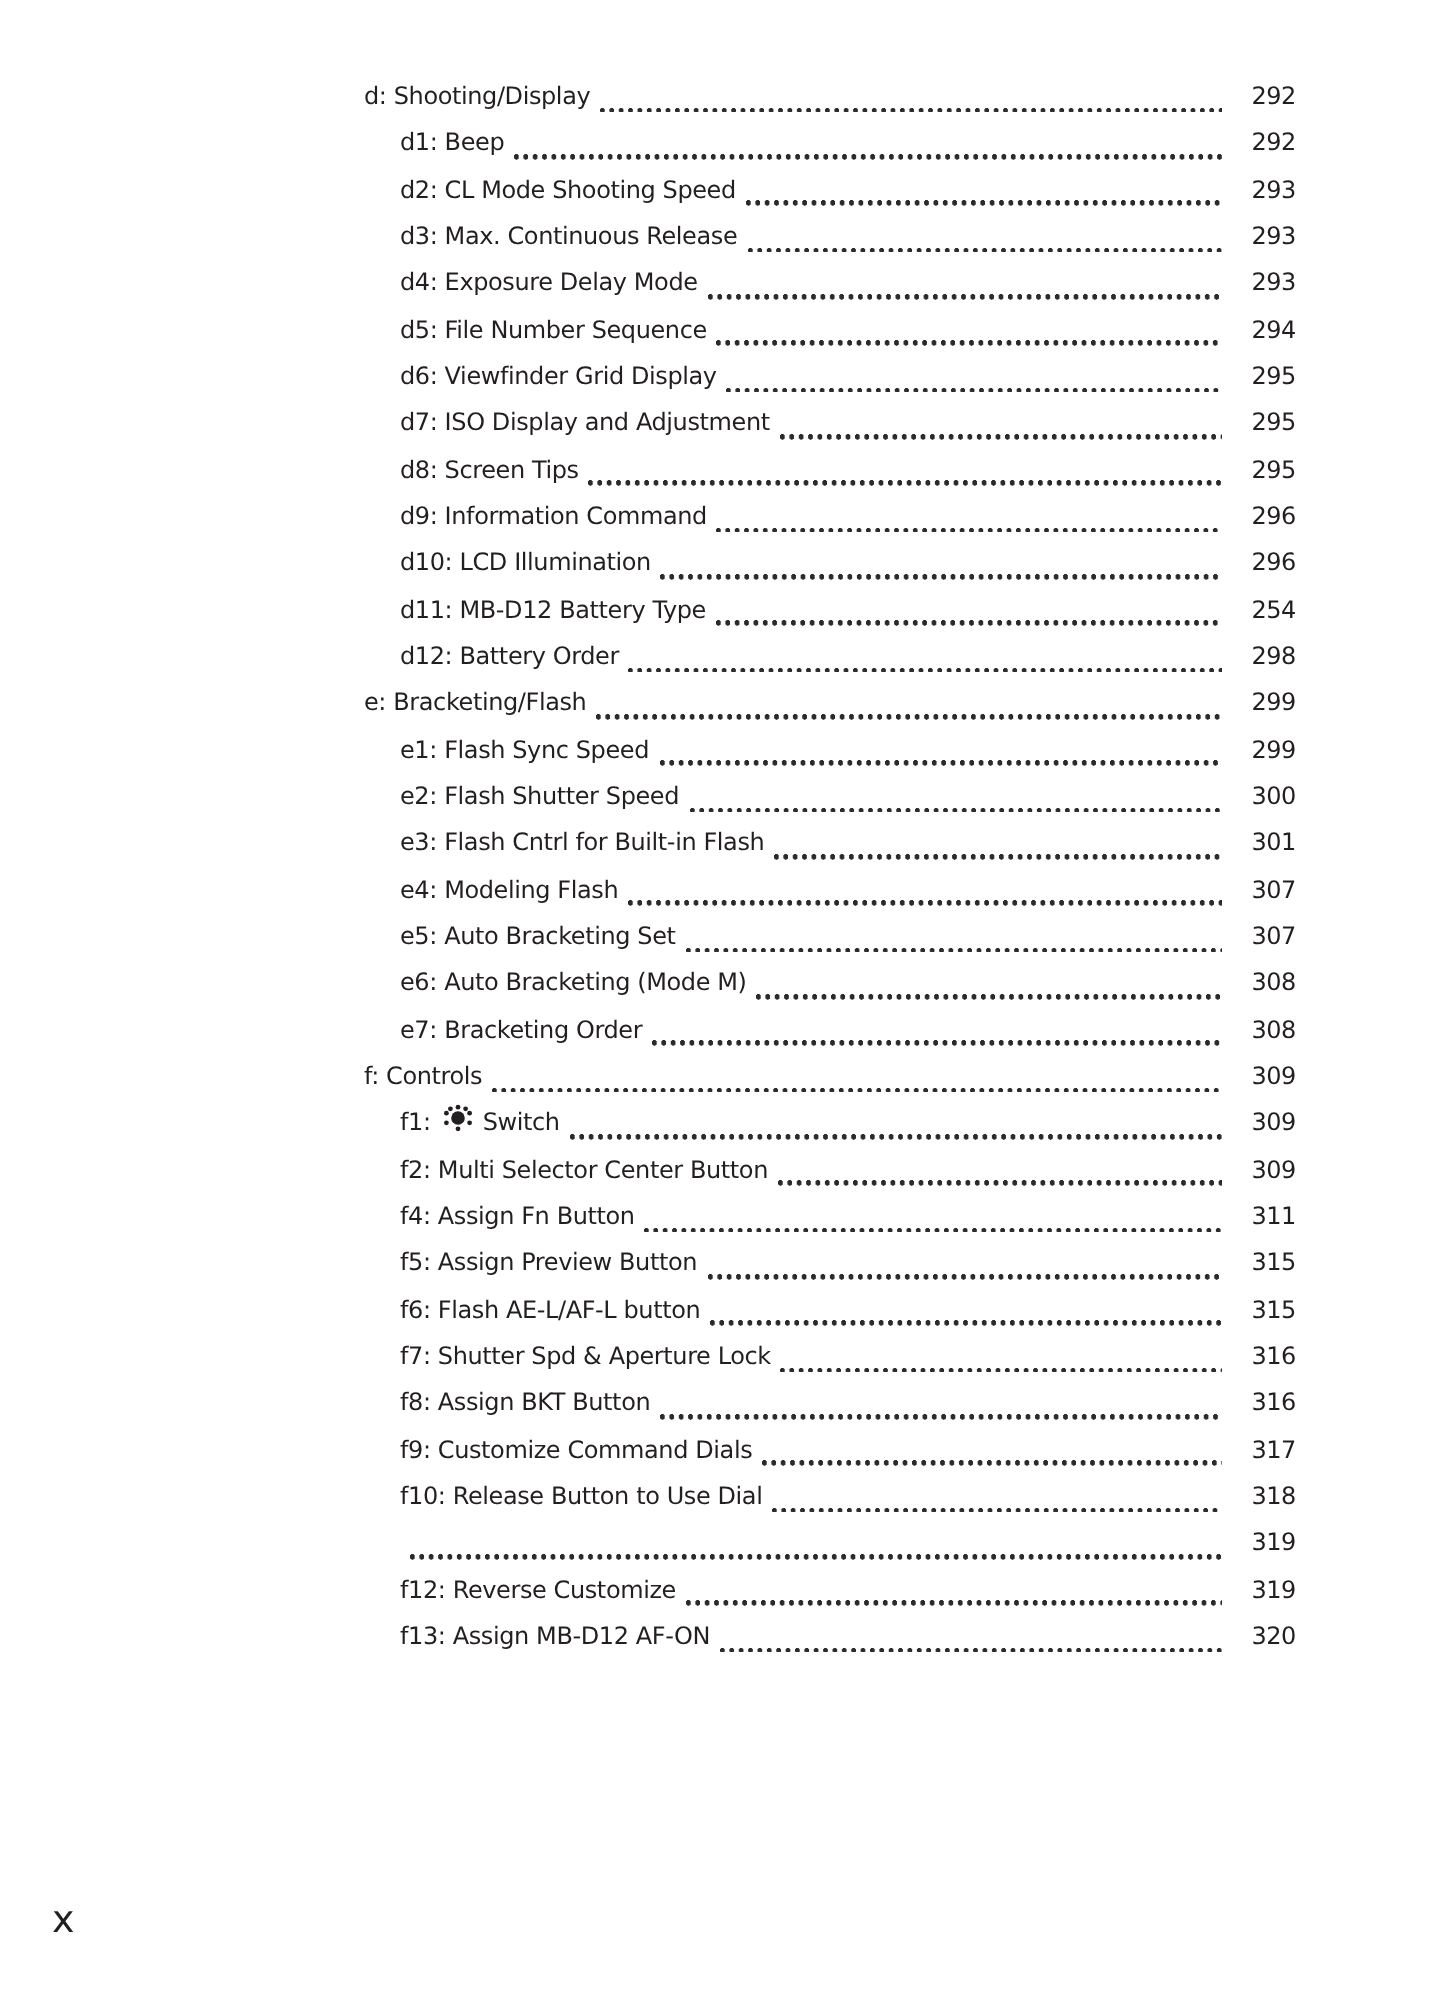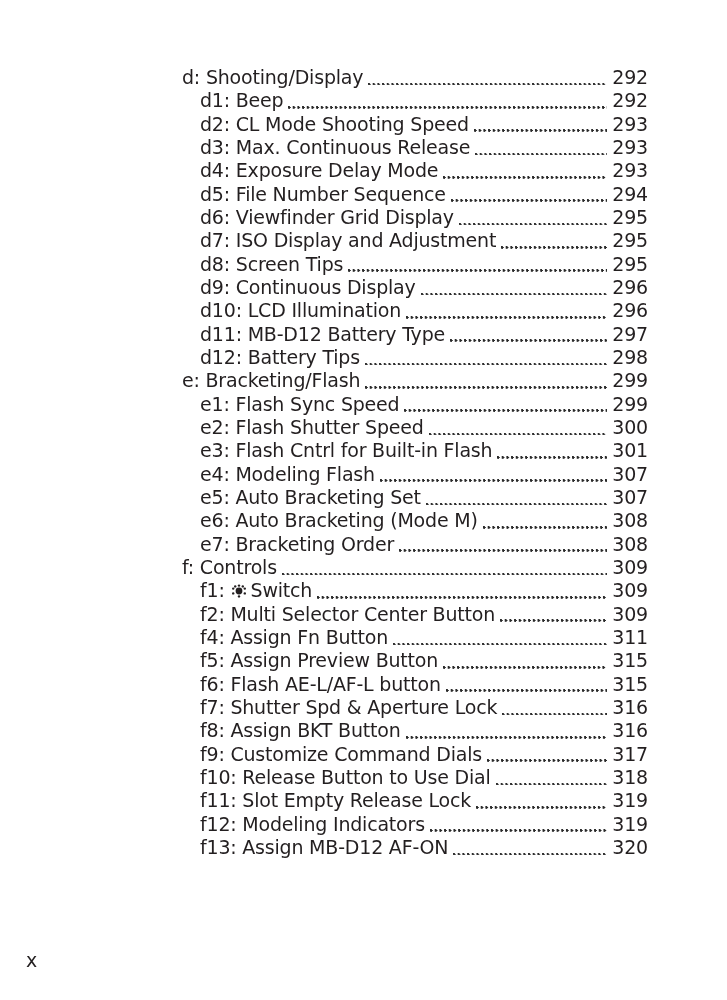--- a/index.html
+++ b/index.html
@@ -3,21 +3,21 @@
 <meta charset="utf-8">
 <style>
   html,body{margin:0;padding:0;}
   body{
     width:727px;height:1000px;position:relative;background:#ffffff;
     font-family:"DejaVu Sans","Liberation Sans",sans-serif;
     color:#231f20;overflow:hidden;
   }
   .toc{
     position:absolute;left:182px;top:37px;width:466px;
-    font-size:19px;line-height:23.33px;letter-spacing:-0.2px;margin-top:29px;
+    font-size:12px;line-height:23.33px;letter-spacing:-0.2px;
   }
   .row{display:flex;align-items:baseline;white-space:nowrap;}
   .row.level1{padding-left:18px;justify-content:flex-end;}
   .lbl{flex:0 0 auto;}
   .dots{flex:1 1 auto;position:relative;align-self:stretch;min-width:10px;}
   .dots::before{
     content:"";position:absolute;left:5px;right:5px;bottom:4px;height:2.6px;
     background-image:radial-gradient(circle at 1.2px 1.2px,#2b2b2b 1.15px,rgba(0,0,0,0) 1.35px);
     background-size:4.7px 2.6px;background-repeat:repeat-x;
   }
@@ -70,36 +70,36 @@
       <span class="lbl">d7: ISO Display and Adjustment</span>
       <span class="dots"></span>
       <span class="pg">295</span>
     </div>
     <div class="row level1">
       <span class="lbl">d8: Screen Tips</span>
       <span class="dots"></span>
       <span class="pg">295</span>
     </div>
     <div class="row level1">
-      <span class="lbl">d9: Continuous Display</span>
+      <span class="lbl">d9: Information Command</span>
       <span class="dots"></span>
       <span class="pg">296</span>
     </div>
     <div class="row level1">
       <span class="lbl">d10: LCD Illumination</span>
       <span class="dots"></span>
       <span class="pg">296</span>
     </div>
     <div class="row level1">
       <span class="lbl">d11: MB-D12 Battery Type</span>
       <span class="dots"></span>
-      <span class="pg">297</span>
-    </div>
-    <div class="row level1">
-      <span class="lbl">d12: Battery Tips</span>
+      <span class="pg">254</span>
+    </div>
+    <div class="row level1">
+      <span class="lbl">d12: Battery Order</span>
       <span class="dots"></span>
       <span class="pg">298</span>
     </div>
     <div class="row level0">
       <span class="lbl">e: Bracketing/Flash</span>
       <span class="dots"></span>
       <span class="pg">299</span>
     </div>
     <div class="row level1">
       <span class="lbl">e1: Flash Sync Speed</span>
@@ -192,26 +192,25 @@
       <span class="lbl">f9: Customize Command Dials</span>
       <span class="dots"></span>
       <span class="pg">317</span>
     </div>
     <div class="row level1">
       <span class="lbl">f10: Release Button to Use Dial</span>
       <span class="dots"></span>
       <span class="pg">318</span>
     </div>
     <div class="row level1">
-      <span class="lbl">f11: Slot Empty Release Lock</span>
       <span class="dots"></span>
       <span class="pg">319</span>
     </div>
     <div class="row level1">
-      <span class="lbl">f12: Modeling Indicators</span>
+      <span class="lbl">f12: Reverse Customize</span>
       <span class="dots"></span>
       <span class="pg">319</span>
     </div>
     <div class="row level1">
       <span class="lbl">f13: Assign MB-D12 AF-ON</span>
       <span class="dots"></span>
       <span class="pg">320</span>
     </div>
   </div>
 

